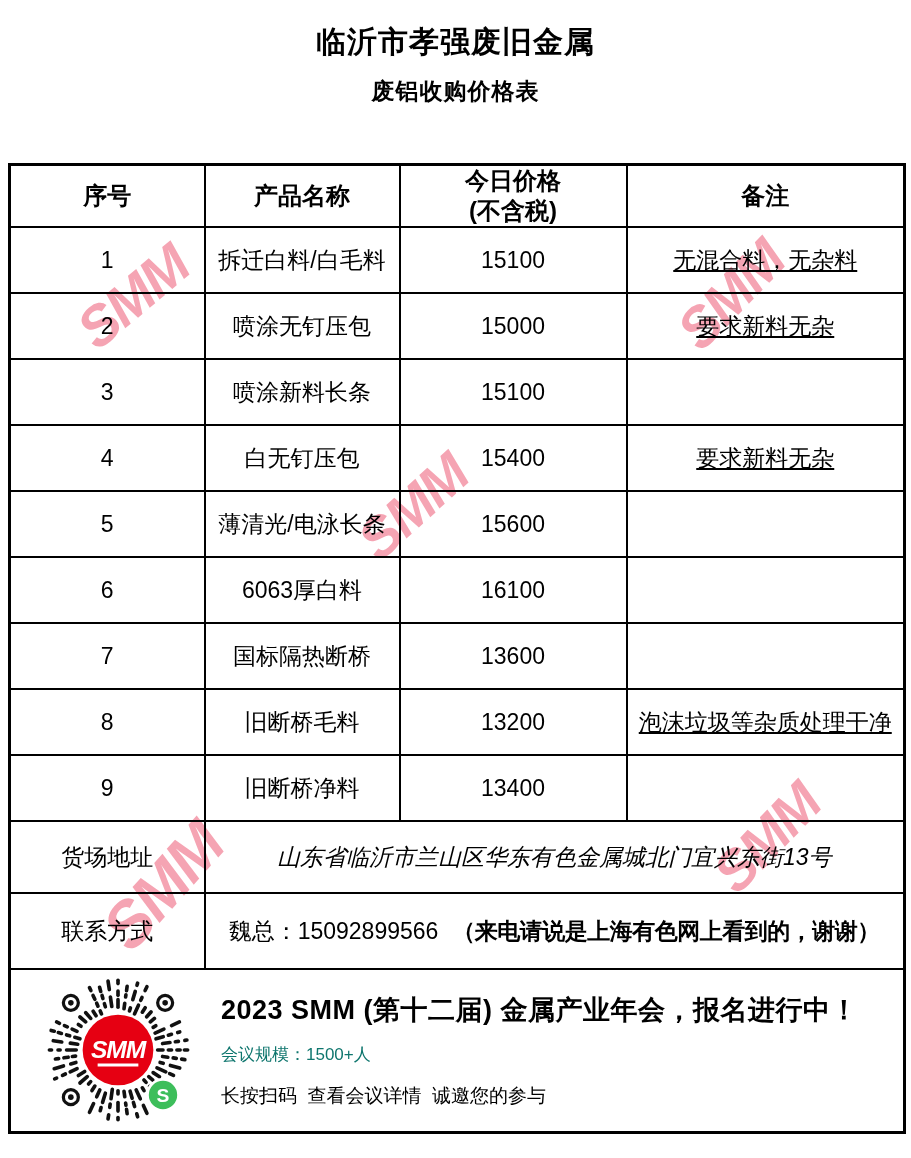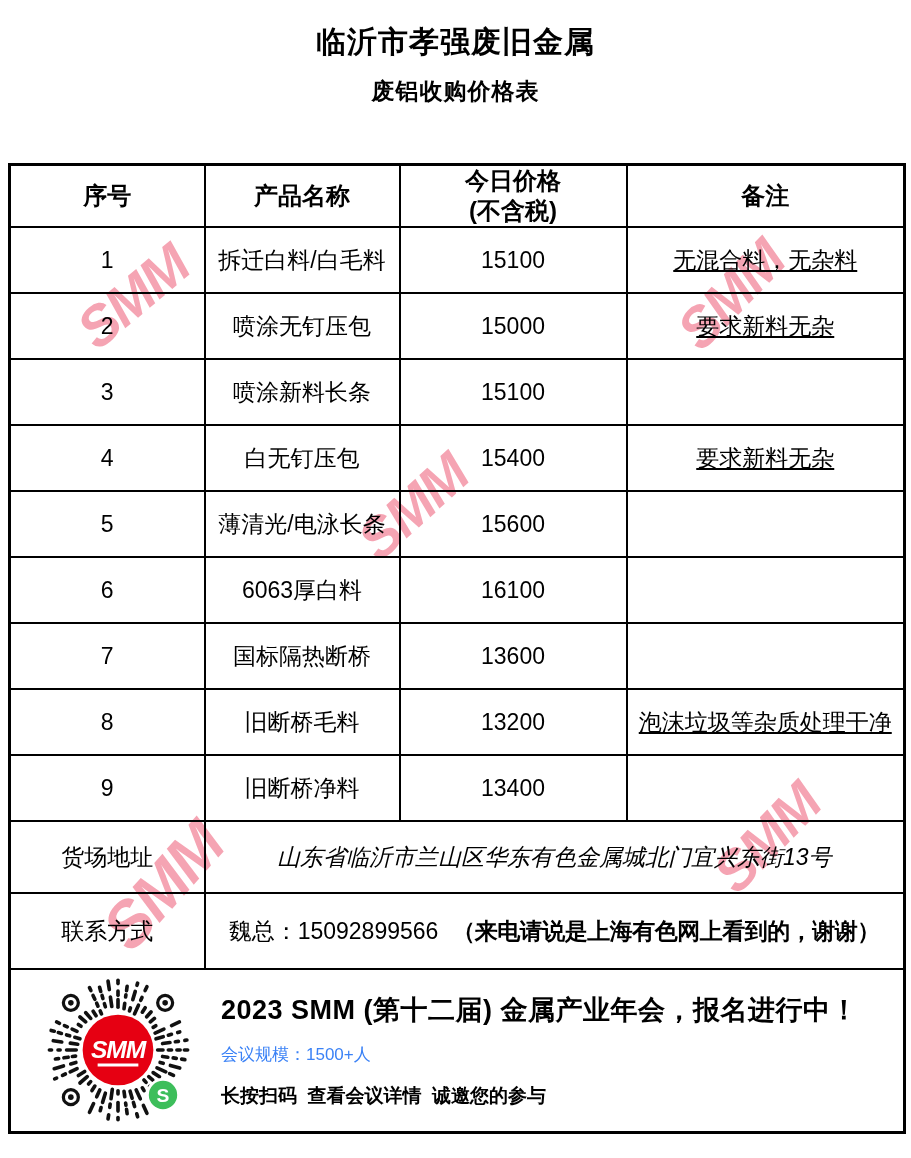--- a/index.html
+++ b/index.html
@@ -38,22 +38,22 @@
   td.addr-value{text-align:left;font-size:25px;padding-left:8px;font-style:italic;}
   td.contact-value{text-align:left;font-size:24px;padding-left:8px;white-space:nowrap;}
   .contact-note{font-weight:bold;margin-left:14px;letter-spacing:-.5px;}
 
   
   td.footer-cell{padding:0;}
   .footer-wrap{display:flex;align-items:center;height:100%;padding-left:26px;}
   .qr-box{width:150px;height:150px;flex:0 0 auto;}
   .footer-text{margin-left:28px;text-align:left;}
   .event-title{font-size:27px;font-weight:bold;letter-spacing:.5px;white-space:pre;}
-  .scale-line{font-size:17px;color:#3b82f6;margin-top:15px;white-space:pre;}
-  .cta-line{font-size:19px;font-weight:bold;margin-top:17px;white-space:pre;}
+  .scale-line{font-size:17px;color:#0f766e;margin-top:15px;white-space:pre;}
+  .cta-line{font-size:19px;font-weight:normal;margin-top:17px;white-space:pre;}
 </style>
 </head>
 <body>
 
 <div class="page">
 
   <div class="hd hd-company">临沂市孝强废旧金属</div>
   <div class="hd hd-sheet">废铝收购价格表</div>
 
   <div class="wm wm1">SMM</div>

